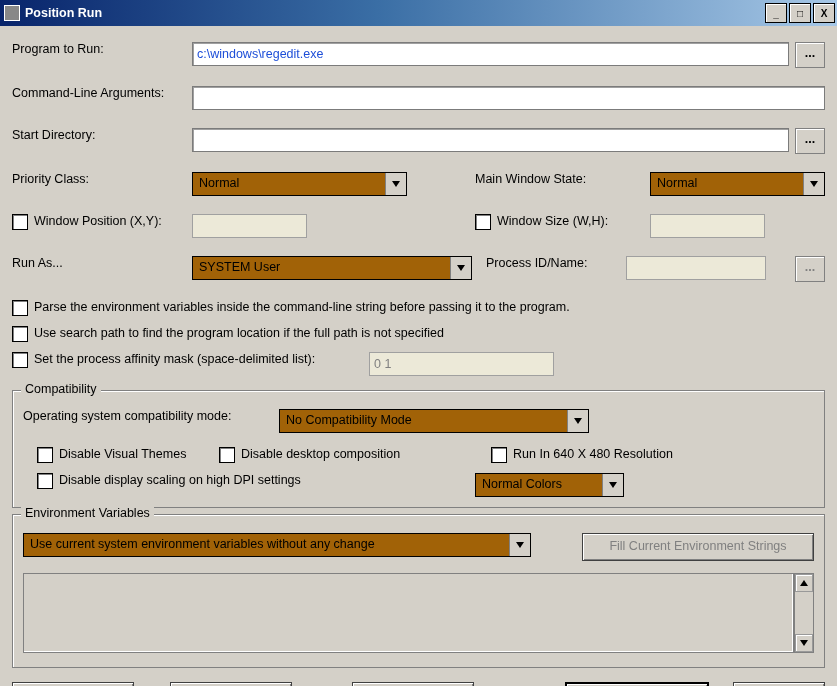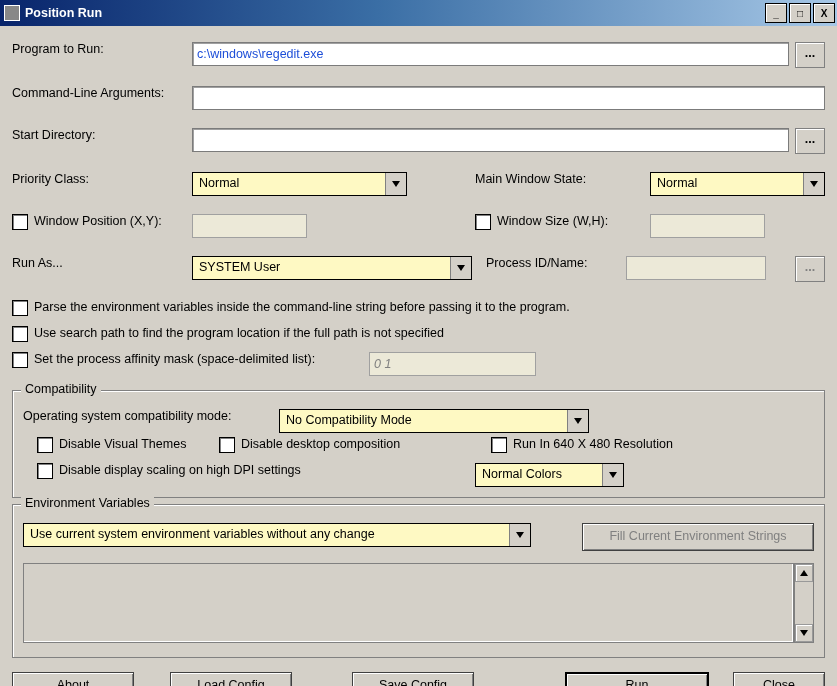--- a/index.html
+++ b/index.html
@@ -41,21 +41,21 @@
     font:inherit;color:#1d4ed8
   }
   .disabled-input{background:#ece9d8;color:#808080;box-shadow:none;border-color:#a0a0a0}
   .browse-btn{
     width:28px;height:24px;margin-left:6px;
     background:#d4d0c8;border:1px solid #808080;
     box-shadow:inset 1px 1px 0 #fff;
     font-weight:bold;text-align:center;line-height:20px;cursor:default
   }
   
-  .dd{height:24px;display:flex;border:1px solid #000;background:#fef9c3;box-sizing:border-box}
+  .dd{height:24px;display:flex;border:1px solid #000;background:#a16207;box-sizing:border-box}
   .dd .ddval{flex:1;padding:3px 6px;white-space:nowrap;overflow:hidden}
   .dd .ddbtn{width:20px;background:#d4d0c8;border-left:1px solid #808080;
              display:flex;align-items:center;justify-content:center}
   .tri{width:0;height:0;border-left:4px solid transparent;border-right:4px solid transparent;border-top:6px solid #000}
 
   .checkbox{width:14px;height:14px;border:1px solid #000;box-shadow:inset 1px 1px 0 #808080;background:#fff;margin-right:6px;flex-shrink:0}
 
   .group{
     border:1px solid #808080;
     box-shadow:inset 1px 1px 0 #fff;
@@ -164,26 +164,26 @@
     <span class="checkbox"></span>
     <span>Parse the environment variables inside the command-line string before passing it to the program.</span>
   </div>
   <div class="row" style="margin-bottom:10px">
     <span class="checkbox"></span>
     <span>Use search path to find the program location if the full path is not specified</span>
   </div>
   <div class="row" style="margin-bottom:14px">
     <span class="checkbox"></span>
     <span style="width:335px">Set the process affinity mask (space-delimited list):</span>
-    <input type="text" class="disabled-input" style="width: 167px; font-style: italic;" value="0 1">
+    <input type="text" class="disabled-input" style="width: 185px;" value="0 1">
   </div>
 
   <div class="group">
     <span class="group-title">Compatibility</span>
-    <div class="row" style="margin-bottom:4px">
+    <div class="row" style="margin-bottom:14px">
       <span style="width:256px">Operating system compatibility mode:</span>
       <div class="dd" style="width:310px">
         <div class="ddval">No Compatibility Mode</div>
         <div class="ddbtn">
             <div class="tri"></div>
           </div>
       </div>
     </div>
     <div class="row" style="margin-bottom:10px">
       <span style="width:14px"></span>

